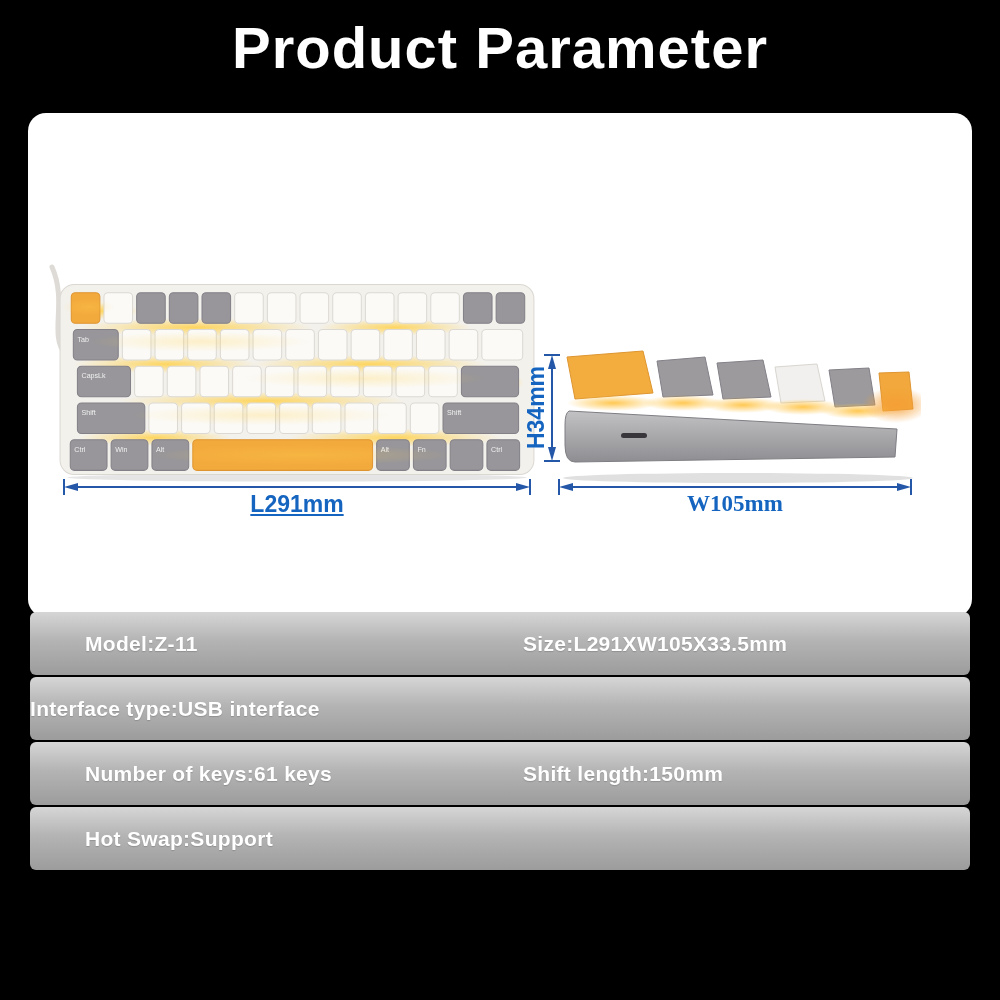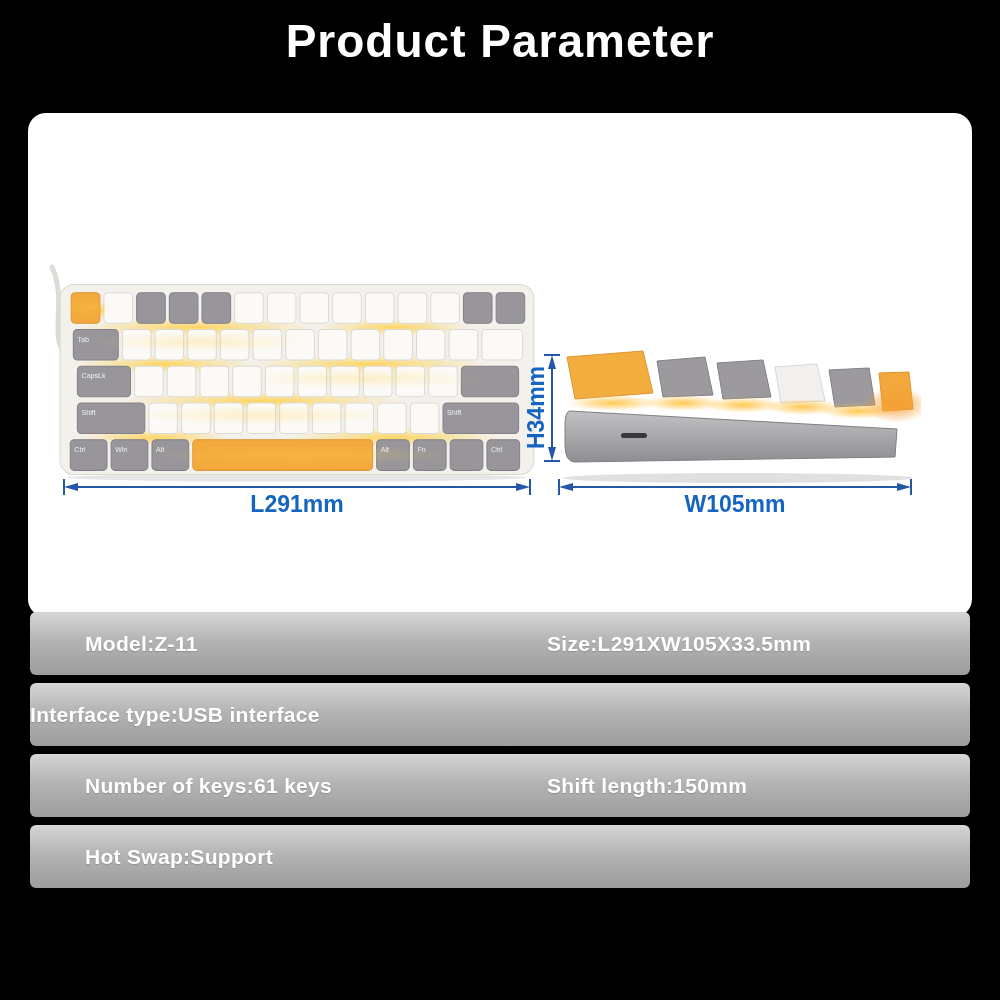--- a/index.html
+++ b/index.html
@@ -1,51 +1,51 @@
 <!DOCTYPE html>
 <html><head>
 <meta charset="utf-8">
 <style>
   html,body{margin:0;padding:0;background:#000;}
   .page{position:relative;width:1000px;height:1000px;background:#000;overflow:hidden;
         font-family:"Liberation Sans",sans-serif;}
 
   
   .page-title{position:absolute;top:14px;left:0;width:100%;margin:0;text-align:center;
-              color:#fff;font-size:46px;font-weight:bold;letter-spacing:1px;}
+              color:#fff;font-size:58px;font-weight:bold;letter-spacing:1px;}
 
   
   .panel{position:absolute;left:28px;top:113px;width:944px;height:504px;
          background:#fff;border-radius:18px;}
   .kb-front{position:absolute;left:30px;top:165px;width:480px;height:205px;}
   .kb-side{position:absolute;left:525px;top:232px;width:368px;height:145px;}
   .cable{position:absolute;left:12px;top:150px;width:34px;height:95px;}
 
   
   .dim-label{position:absolute;color:#1565c0;font-weight:bold;font-size:23px;}
-  .dim-l{left:34px;top:378px;width:470px;text-align:center;}
-  .dim-w{left:529px;top:378px;width:356px;text-align:center;}
+  .dim-l{left:34px;top:378px;width:470px;text-align:center;text-decoration:underline;}
+  .dim-w{left:529px;top:378px;width:356px;text-align:center;font-family:Liberation Serif, serif;}
   .dim-h{left:458px;top:281px;width:100px;text-align:center;transform:rotate(-90deg);}
   .arrow{position:absolute;}
   .arrow-l{left:34px;top:366px;width:470px;height:16px;}
   .arrow-w{left:529px;top:366px;width:356px;height:16px;}
   .arrow-h{left:516px;top:240px;width:16px;height:110px;}
   .dimline{stroke:#2457a7;stroke-width:2;}
   .dimhead{fill:#2457a7;}
 
   
   .kw{fill:#fbfaf7;stroke:#dcd9d3;stroke-width:1;}
   .kg{fill:#98969a;stroke:#838088;stroke-width:1;}
   .ky{fill:#f3aa3d;stroke:#de9530;stroke-width:1;}
   .klbl{font-size:7px;fill:#efefef;font-family:"Liberation Sans",sans-serif;}
 
   
   .spec-table{position:absolute;left:30px;top:612px;width:940px;}
-  .spec-row{height:63px;margin-bottom:8px;border-radius:6px;display:flex;align-items:center;
-            background:linear-gradient(180deg,#d6d6d6 0%,#b4b4b4 45%,#9c9c9c 100%);gap:24px;}
+  .spec-row{height:63px;margin-bottom:2px;border-radius:6px;display:flex;align-items:center;
+            background:linear-gradient(180deg,#d6d6d6 0%,#b4b4b4 45%,#9c9c9c 100%);}
   .spec-cell{color:#fff;font-size:21px;font-weight:bold;letter-spacing:.3px;
              text-shadow:0 1px 1px rgba(110,110,110,.45);}
   .spec-left{box-sizing:border-box;width:493px;padding-left:55px;}
   .spec-right{flex:1;}
 </style>
 </head>
 <body>
 
 <div class="page">
 

